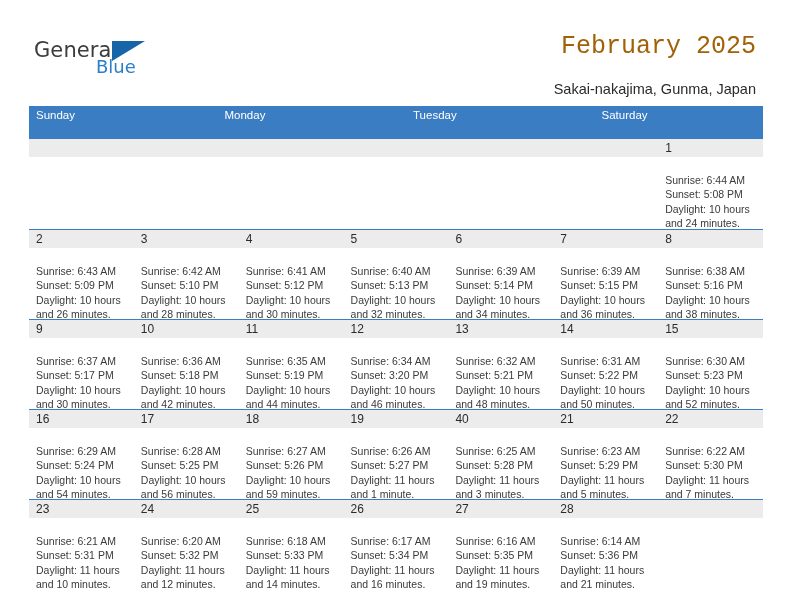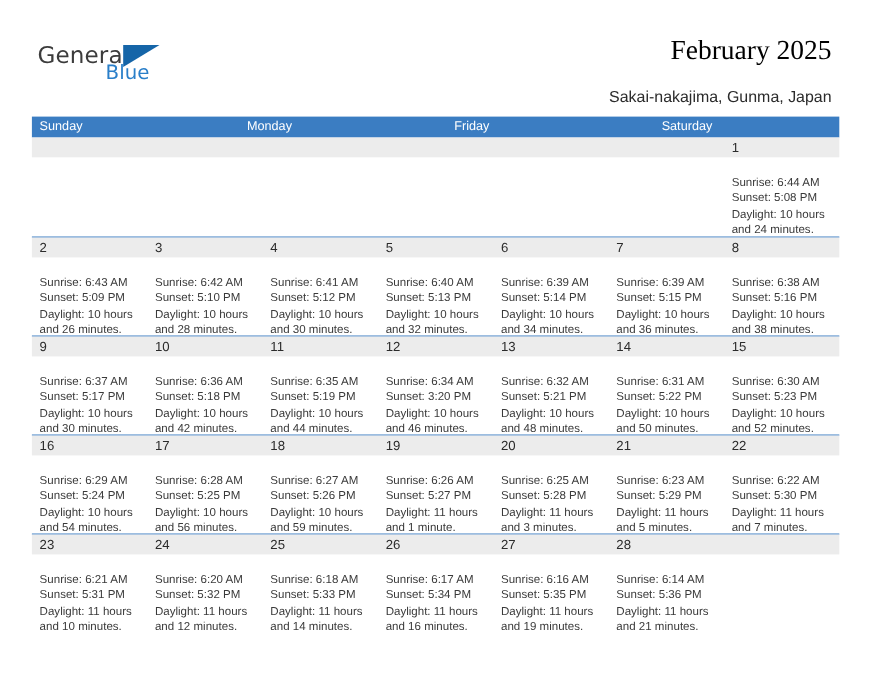--- a/index.html
+++ b/index.html
@@ -69,25 +69,25 @@
   }
 
   .title-block {
     position: absolute;
     right: 36px;
     top: 32px;
     text-align: right;
   }
   .cal-title {
     font-size: 25px;
-    color: #000000;
+    color: #a16207;
     font-weight: 400;
     line-height: 30px;
     white-space: nowrap;
-    font-family: Liberation Serif, serif;
+    font-family: Liberation Mono, monospace;
   }
   .cal-subtitle {
     margin-top: 18px;
     font-size: 14.5px;
     color: #2b2b2b;
     font-weight: 400;
     line-height: 18px;
     white-space: nowrap;
     font-family: "Liberation Sans", sans-serif;
   }
@@ -97,21 +97,21 @@
     position: absolute;
     left: 29px;
     top: 106px;
     width: 734px;
   }
 
   .weekday-row {
     display: flex;
     width: 100%;
     background: #3b7dc2;
-    height: 19px;
+    height: 33px;
     gap: 20px;
   }
   .weekday {
     flex: 1 1 0;
     box-sizing: border-box;
     padding-left: 7px;
     color: #ffffff;
     font-size: 11.5px;
     line-height: 19px;
     white-space: nowrap;
@@ -185,21 +185,21 @@
       <div class="cal-subtitle">Sakai-nakajima, Gunma, Japan</div>
     </div>
 
   </div>
 
   <div class="calendar">
 
     <div class="weekday-row">
       <div class="weekday">Sunday</div>
       <div class="weekday">Monday</div>
-      <div class="weekday">Friday</div>
+      <div class="weekday">Tuesday</div>
       <div class="weekday">Saturday</div>
     </div>
 
     <div class="week-row first">
       <div class="daynum-band"></div>
       <div class="day-cell empty">
         <div class="day-num"></div>
         <div class="day-info">
           <div></div>
           <div></div>
@@ -429,21 +429,21 @@
       <div class="day-cell">
         <div class="day-num">19</div>
         <div class="day-info">
           <div>Sunrise: 6:26 AM</div>
           <div>Sunset: 5:27 PM</div>
           <div>Daylight: 11 hours</div>
           <div>and 1 minute.</div>
         </div>
       </div>
       <div class="day-cell">
-        <div class="day-num">20</div>
+        <div class="day-num">40</div>
         <div class="day-info">
           <div>Sunrise: 6:25 AM</div>
           <div>Sunset: 5:28 PM</div>
           <div>Daylight: 11 hours</div>
           <div>and 3 minutes.</div>
         </div>
       </div>
       <div class="day-cell">
         <div class="day-num">21</div>
         <div class="day-info">

